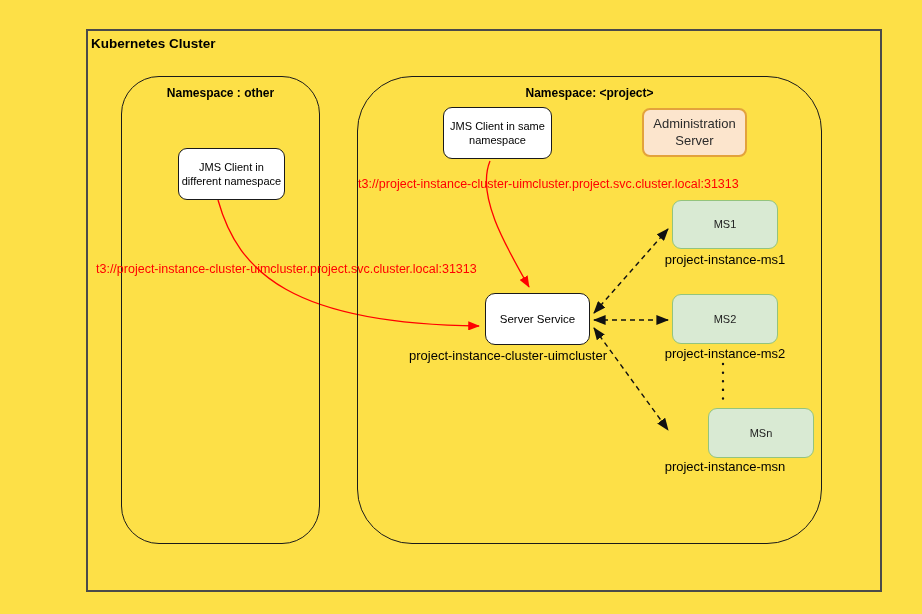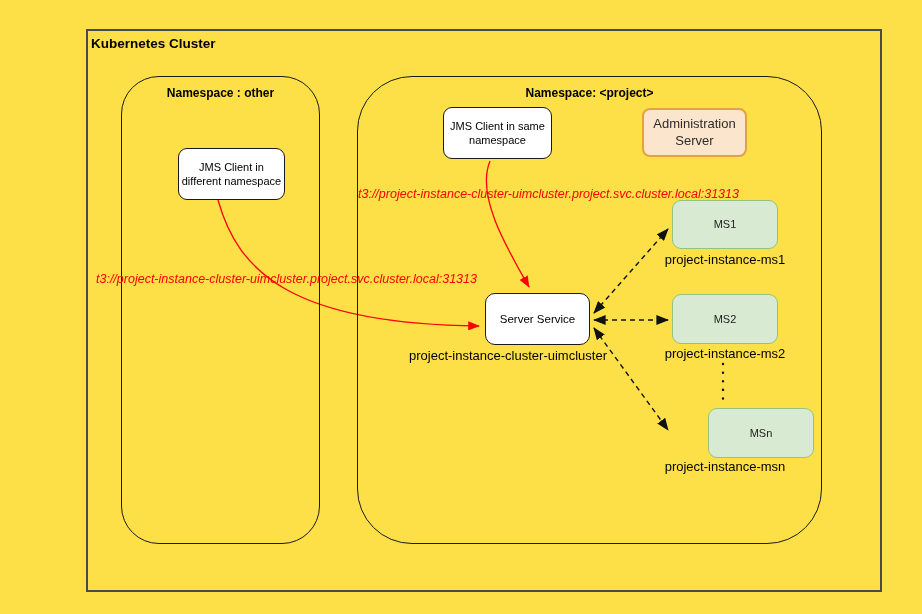--- a/index.html
+++ b/index.html
@@ -38,21 +38,21 @@
   #ms1{left:672px;top:200px;width:106px;height:49px;}
   #ms2{left:672px;top:294px;width:106px;height:50px;}
   #msn{left:708px;top:408px;width:106px;height:50px;}
 
   .caption{font-size:13px;text-align:center;white-space:nowrap;}
   #cluster-caption{left:400px;top:348px;width:216px;}
   #ms1-caption{left:648px;top:252px;width:154px;}
   #ms2-caption{left:648px;top:346px;width:154px;}
   #msn-caption{left:648px;top:459px;width:154px;}
 
-  .red-url{font-size:12.5px;font-style:italic;color:var(--red);white-space:nowrap;margin-top:10px;}
+  .red-url{font-size:12.5px;color:var(--red);white-space:nowrap;}
   #url-project{left:358px;top:177px;}
   #url-other{left:96px;top:262px;}
 
   .red-line{stroke:var(--red);stroke-width:1.3;fill:none;}
   .dash-line{stroke:#111;stroke-width:1.4;fill:none;stroke-dasharray:5 4;}
   .dot-line{stroke:#111;stroke-width:2.4;fill:none;stroke-dasharray:0.1 8.5;stroke-linecap:round;}
   .arrow-red-fill{fill:var(--red);}
   .arrow-black-fill{fill:#111;}
 </style>
 </head>

